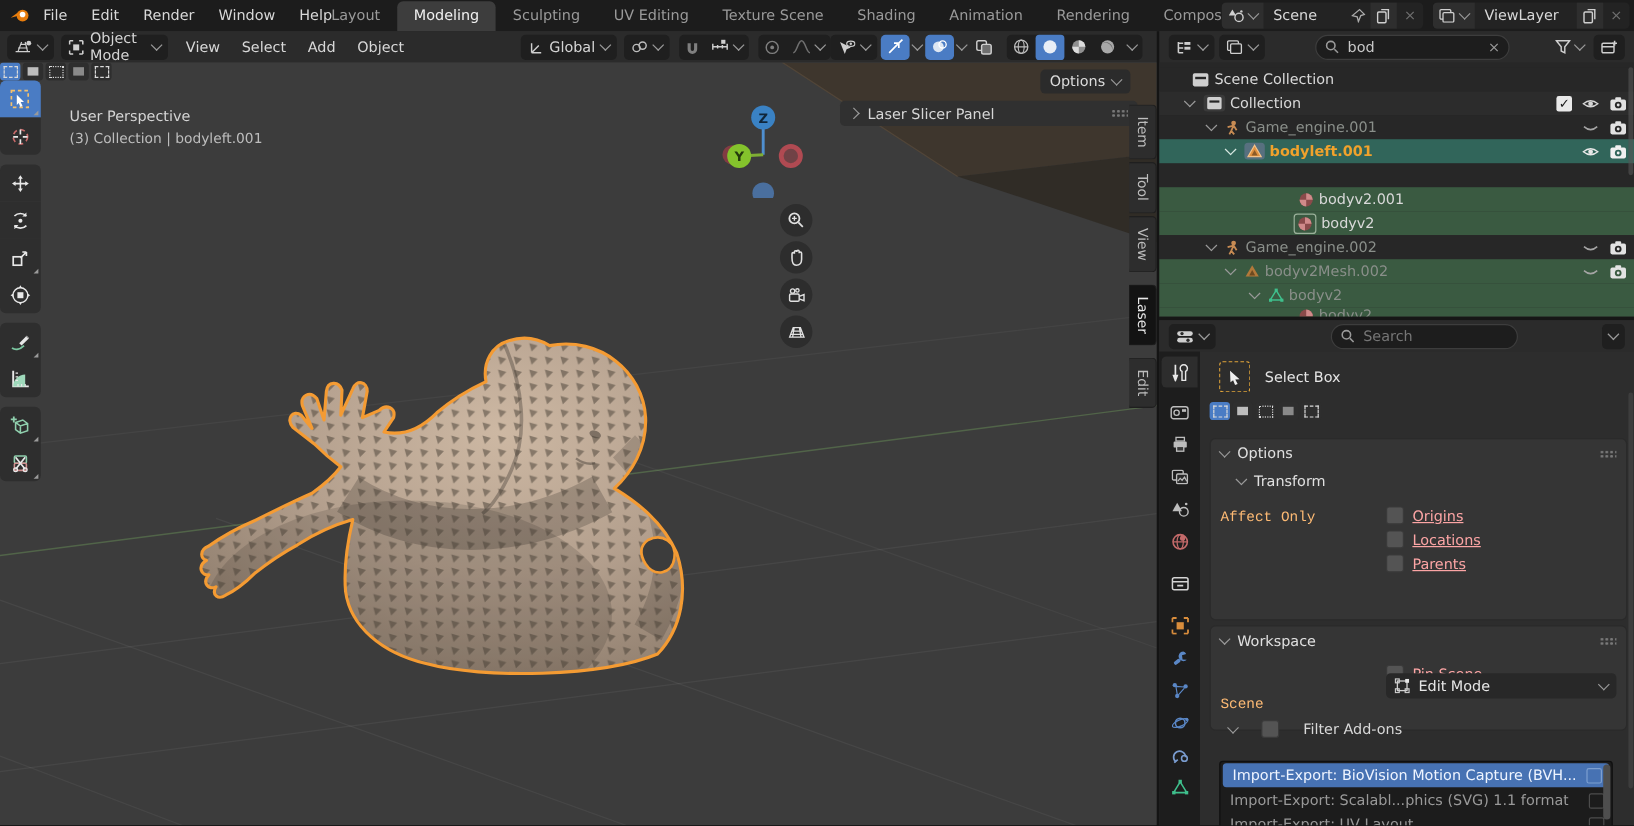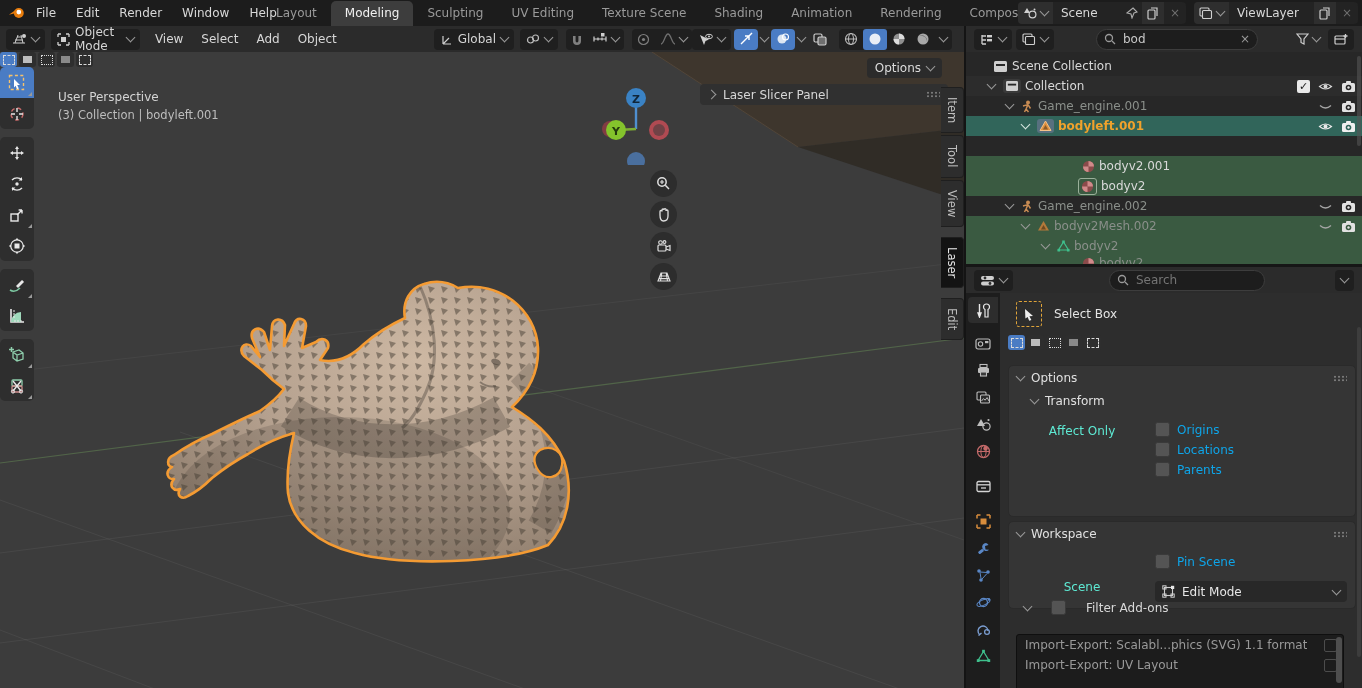--- a/index.html
+++ b/index.html
@@ -71,22 +71,22 @@
   
   .props{left:966px;top:267px;width:396px;height:537px;background:#2d2d2d;}
   .props-hdr{position:absolute;left:0;top:0;width:396px;height:26px;background:#2b2b2b;display:flex;align-items:center;}
   .ptabs{position:absolute;left:0;top:26px;width:34px;height:395px;background:#1d1d1d;display:flex;flex-direction:column;align-items:center;padding-top:4px;gap:1px;}
   .ptab{width:30px;height:26px;display:flex;align-items:center;justify-content:center;border-radius:4px 0 0 4px;}
   .ptab.active{background:#2d2d2d;}
   .pcontent{position:absolute;left:34px;top:26px;width:362px;height:395px;}
   .panelbox{position:absolute;left:8px;width:346px;background:#353535;border-radius:5px;border:1px solid #2a2a2a;}
   .phead{height:24px;display:flex;align-items:center;padding:0 8px;gap:7px;color:#e0e0e0;}
   .cb{width:13px;height:13px;background:#545454;border:1px solid #3a3a3a;border-radius:2.5px;flex:none;}
-  .cb-lbl{color:#0ea5e9;margin-left:7px;}
-  .field-lbl{position:absolute;color:#5eead4;text-align:center;width:130px;}
+  .cb-lbl{color:#fca5a5;margin-left:7px;text-decoration:underline;}
+  .field-lbl{position:absolute;color:#fdba74;text-align:left;width:130px;font-family:Liberation Mono, monospace;}
   .dropdown{position:absolute;height:21px;background:#282828;border-radius:4px;display:flex;align-items:center;padding:0 7px;gap:7px;color:#e6e6e6;}
   .addonlist{position:absolute;left:16px;top:341px;width:326px;height:80px;background:#1c1c1c;border:1px solid #0f0f0f;border-radius:3px;overflow:hidden;}
   .arow{height:20px;display:flex;align-items:center;padding:0 8px;color:#999;position:relative;}
   .arow.sel{background:#4772b3;border-radius:3px;color:#eef4ff;margin:1px 2px;}
   .arow .acb{position:absolute;right:6px;width:11px;height:11px;border:1px solid #4c4c4c;border-radius:2px;}
   .ascroll{position:absolute;right:1px;top:2px;width:6px;height:46px;background:#4e4e4e;border-radius:3px;}
   .pscroll{position:absolute;right:1px;top:34px;width:4px;height:330px;background:#4a4a4a;border-radius:2px;opacity:.55;}
   svg{display:block;flex:none;}
 </style>
 </head>
@@ -903,40 +903,44 @@
         <div class="phead">
           <span class="chevd"></span>
           <span>Workspace</span>
           <span class="grip"></span>
         </div>
         <div class="row" style="position:absolute;left:146px;top:32px">
           <span class="cb"></span>
           <span class="cb-lbl">Pin Scene</span>
         </div>
         <span class="field-lbl" style="left:8px;top:58px">Scene</span>
-        <div class="dropdown" style="left:146px;top:59px;width:178px">
+        <div class="dropdown" style="left:146px;top:39px;width:178px">
           <svg width="13" height="13" viewBox="0 0 13 13">
               <rect x="2.5" y="2.5" width="8" height="8" fill="none" stroke="#cfcfcf" stroke-width="1.1"></rect>
               <rect x="0.8" y="0.8" width="3.2" height="3.2" fill="none" stroke="#cfcfcf" stroke-width="1"></rect>
               <rect x="9" y="0.8" width="3.2" height="3.2" fill="#e8e8e8"></rect>
               <rect x="0.8" y="9" width="3.2" height="3.2" fill="none" stroke="#cfcfcf" stroke-width="1"></rect>
               <rect x="9" y="9" width="3.2" height="3.2" fill="none" stroke="#cfcfcf" stroke-width="1"></rect>
             </svg>
           <span>Edit Mode</span>
           <span class="chevd" style="margin-left:auto"></span>
         </div>
       </div>
 
       <div class="row" style="position:absolute;left:24px;top:307px;gap:20px">
         <span class="chevd"></span>
         <span class="cb"></span>
         <span style="color:#d8d8d8">Filter Add-ons</span>
       </div>
 
       <div class="addonlist">
+        <div class="arow sel">
+          <span style="white-space:nowrap;overflow:hidden">Import-Export: BioVision Motion Capture (BVH...</span>
+          <span class="acb" style="border-color:#7d9fd0"></span>
+        </div>
         <div class="arow">
           <span style="white-space:nowrap;overflow:hidden">Import-Export: Scalabl...phics (SVG) 1.1 format</span>
           <span class="acb"></span>
         </div>
         <div class="arow">
           <span style="white-space:nowrap;overflow:hidden">Import-Export: UV Layout</span>
           <span class="acb"></span>
         </div>
 
         <div class="ascroll"></div>

